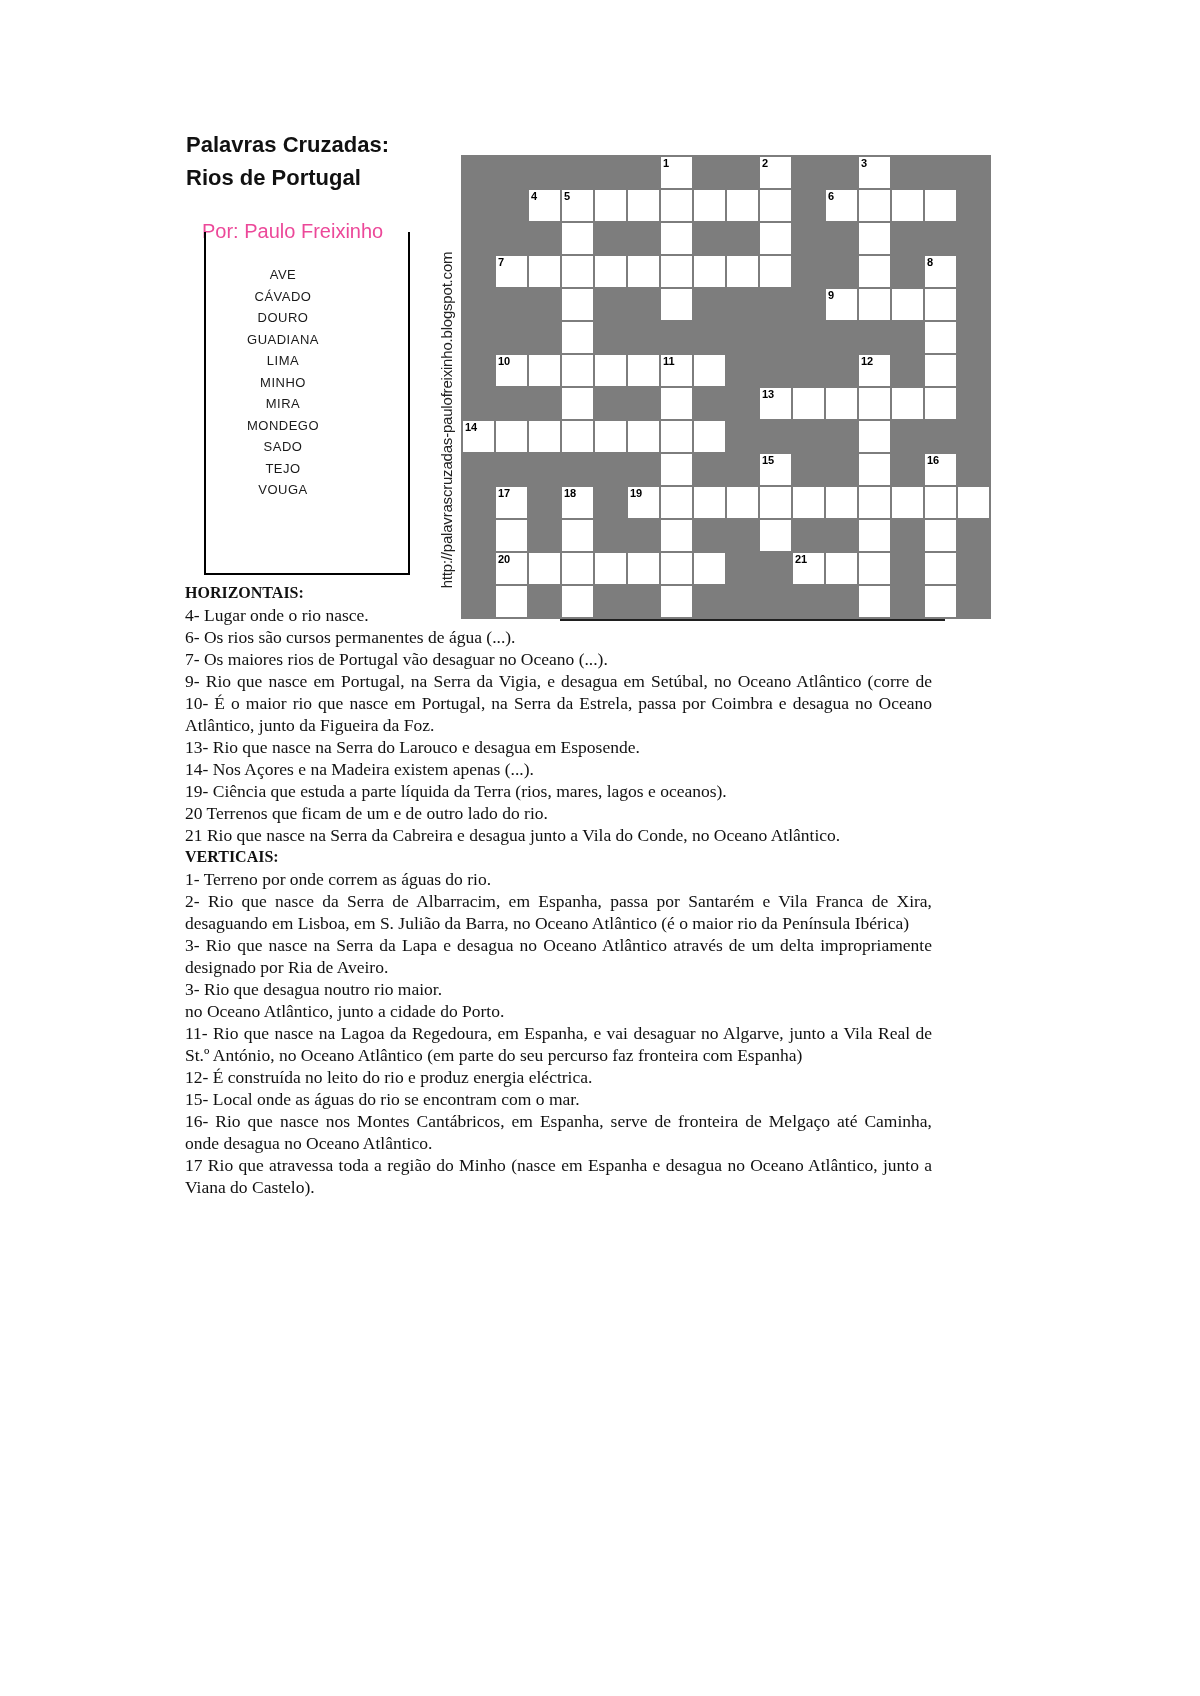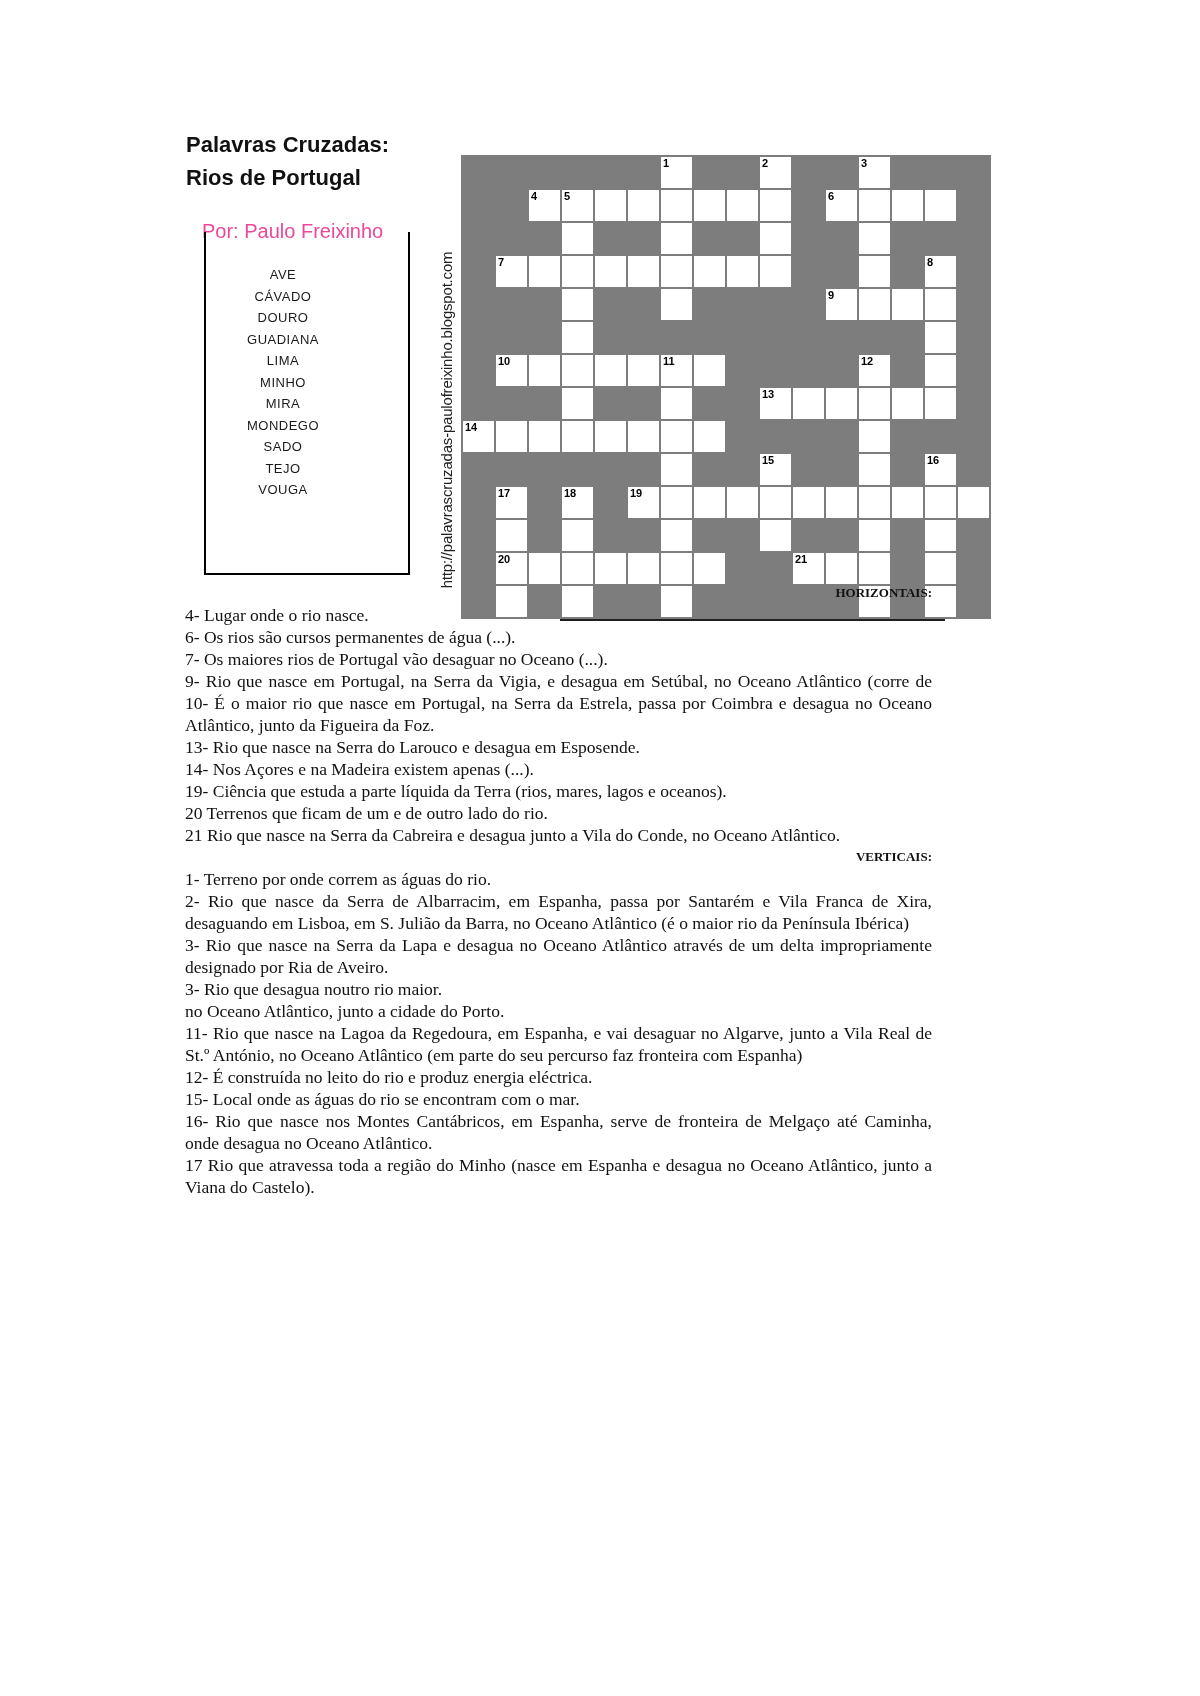--- a/index.html
+++ b/index.html
@@ -27,21 +27,21 @@
   #grid .cell{position:relative;}
   #grid .cell.w{background:#ffffff;}
   #grid .cell .num{position:absolute;left:2px;top:0px;font-size:11px;font-weight:bold;
                    color:#000;line-height:13px;font-family:"Liberation Sans",sans-serif;}
   #gridrule{left:560px;top:619px;width:385px;height:2px;background:#1f1f1f;}
 
   
   #clues{left:185px;top:582px;width:747px;font-family:"Liberation Serif",serif;
          font-size:17.5px;color:#111;}
   #clues .line{line-height:22px;white-space:normal;}
-  #clues .line.h{font-weight:bold;font-size:13px;text-align:right;}
+  #clues .line.h{font-weight:bold;font-size:16px;}
   #clues .line.j{text-align:justify;text-align-last:justify;}
 </style>
 </head>
 <body>
 
 <div class="abs" id="title">
   <div>Palavras Cruzadas:</div>
   <div>Rios de Portugal</div>
 </div>
 <div class="abs" id="byline">Por: Paulo Freixinho</div>

